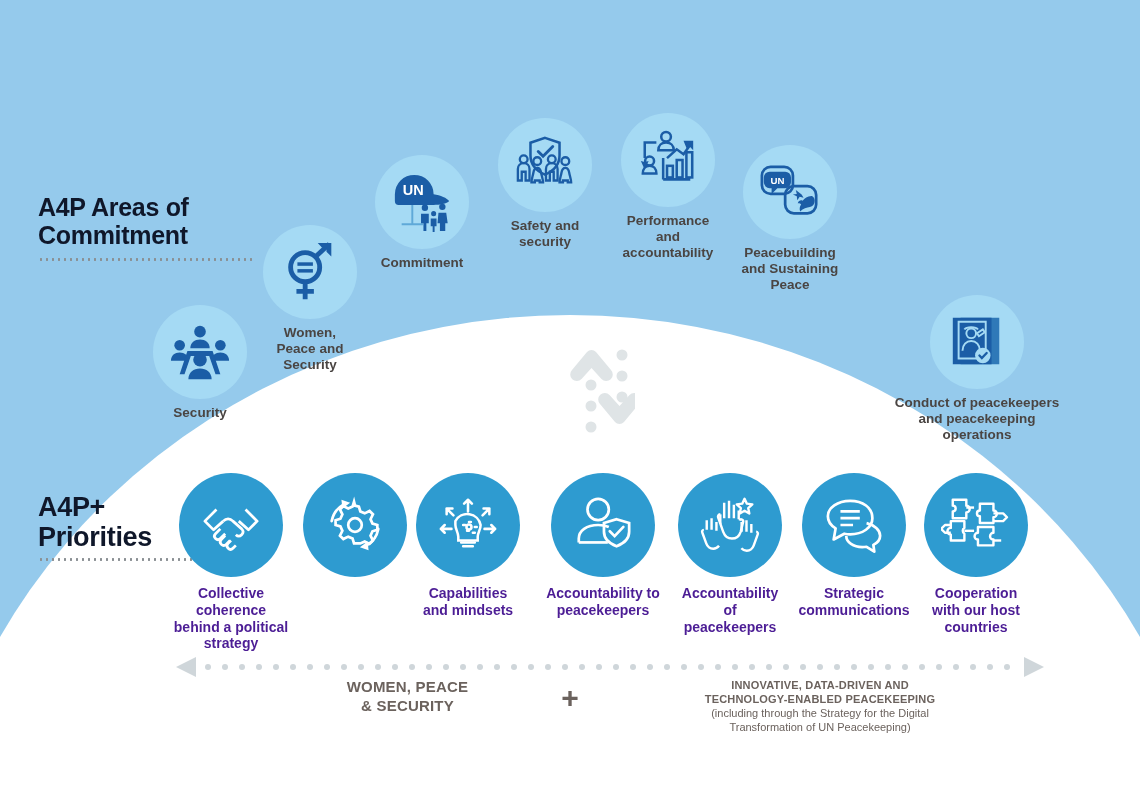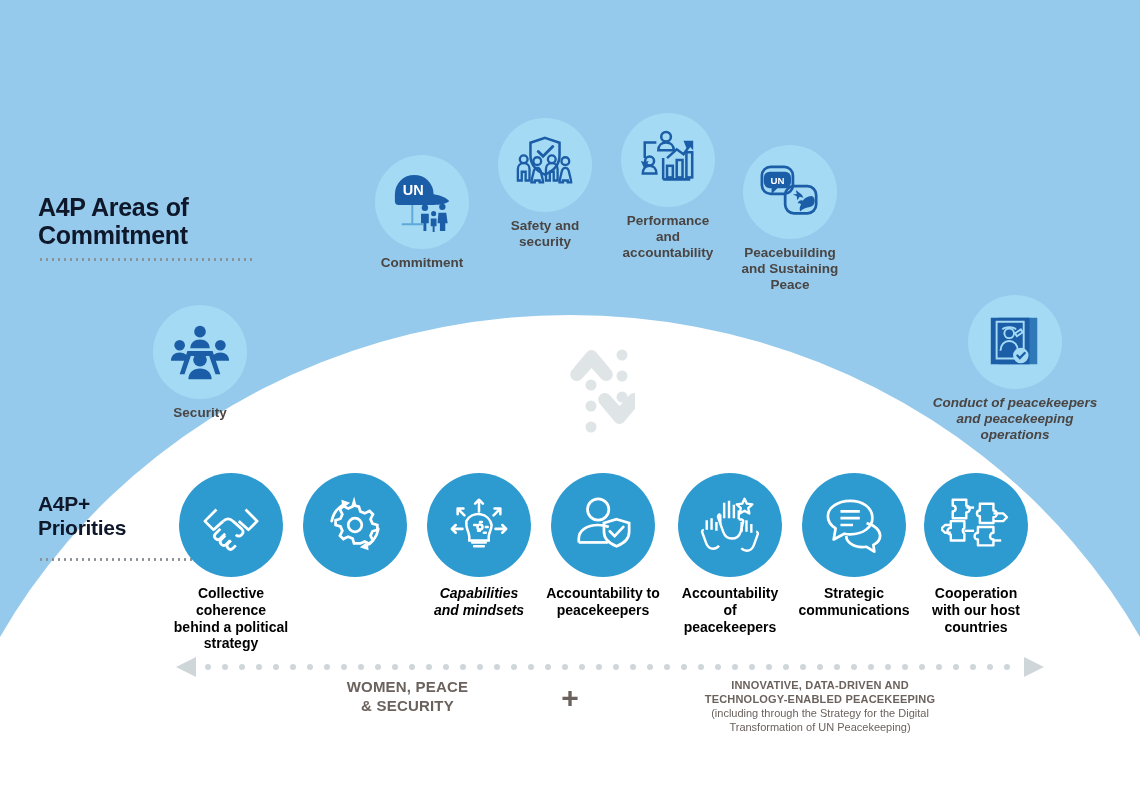--- a/index.html
+++ b/index.html
@@ -22,21 +22,21 @@
     border-radius:50% 50% 0 0 / 62% 62% 0 0;
     z-index:1;
   }
   .bottom-white{
     position:absolute;left:0;top:745px;width:1140px;height:61px;background:#fff;z-index:1;
   }
 
   
   .sec-head{position:absolute;z-index:5;color:#0f172a;font-weight:bold;line-height:1.12;letter-spacing:-0.3px;}
   #head-commitment{left:38px;top:193px;font-size:25px;width:240px;}
-  #head-priorities{left:38px;top:492px;font-size:21px;width:240px;}
+  #head-priorities{left:38px;top:492px;font-size:27px;width:240px;}
   .dotrule{
     position:absolute;z-index:5;height:3px;width:215px;
     background-image:radial-gradient(circle, #8a8f93 1.1px, transparent 1.3px);
     background-size:6px 3px;background-repeat:repeat-x;
   }
   #rule-commitment{left:38px;top:258px;}
   #rule-priorities{left:38px;top:558px;}
 
   
   .arc-item{position:absolute;z-index:4;width:170px;margin-left:-85px;text-align:center;}
@@ -50,21 +50,21 @@
   }
 
   
   .pri-item{position:absolute;z-index:6;width:150px;margin-left:-75px;text-align:center;top:473px;}
   .pri-bubble{
     width:104px;height:104px;border-radius:50%;
     background:#2e9bd0;margin:0 auto;
     display:flex;align-items:center;justify-content:center;
   }
   .pri-label{
-    margin-top:8px;font-size:14px;font-weight:bold;color:#000000;line-height:1.2;
+    margin-top:8px;font-size:14px;font-weight:bold;color:#4c1d95;line-height:1.2;
   }
 
   
   #arrow-rule{position:absolute;z-index:6;left:170px;top:655px;width:880px;height:24px;}
 
   
   .foot{position:absolute;z-index:6;text-align:center;color:#6b625d;}
   #foot-wps{left:275px;top:678px;width:265px;font-size:15px;font-weight:bold;line-height:1.25;letter-spacing:.2px;}
   #foot-plus{left:530px;top:683px;width:80px;font-size:30px;font-weight:bold;line-height:1;color:#6b625d;}
   #foot-tech{left:610px;top:678px;width:420px;font-size:11px;line-height:1.28;}
@@ -113,20 +113,37 @@
             <path d="M44 41c0-5.5 4-8.5 9-8.5s9 3 9 8.5z"></path>
           <circle cx="32" cy="40" r="7"></circle>
             <path d="M20 60c0-7 5.5-11 12-11s12 4 12 11z"></path>
           <path d="M19 31h26l8 24h-5l-6.5-19h-19L16 55h-5z"></path>
         </g>
       </svg>
     </div>
     <div class="arc-label">Security</div>
   </div>
 
+  <div class="arc-item" style="left:310px;top:225px;">
+    <div class="arc-bubble">
+      <svg width="62" height="62" viewBox="0 0 64 64">
+        <g fill="none" stroke="#1b5da6" stroke-width="5">
+          <circle cx="27" cy="27" r="15"></circle>
+          <path d="M27 42v18M18 52h18"></path>
+          <path d="M38.5 15.5L52 3"></path>
+        </g>
+        <path fill="#1b5da6" d="M40 2h14v14l-5-5V7h-4.5z"></path>
+        <g fill="#1b5da6">
+            <rect x="19" y="22" width="16" height="3.6"></rect>
+            <rect x="19" y="29" width="16" height="3.6"></rect>
+          </g>
+      </svg>
+    </div>
+    <div class="arc-label">Women,<br>Peace and<br>Security</div>
+  </div>
 
   <div class="arc-item" style="left:422px;top:155px;">
     <div class="arc-bubble">
       <svg width="66" height="62" viewBox="0 0 68 64">
         <path fill="#1b5da6" d="M6 24a20 20 0 0 1 40 0c7 1 14 4 16 7-2 3-10 4-16 4H10a4 4 0 0 1-4-4z"></path>
         <text x="25" y="25" font-family="Liberation Sans, sans-serif" font-size="15" font-weight="bold" fill="#ffffff" text-anchor="middle">UN</text>
         <g stroke="#5fa9d8" stroke-width="2" fill="none">
             <path d="M24 35v20M13 55h22"></path>
           </g>
         <g fill="#1b5da6">
@@ -199,21 +216,21 @@
         <g fill="#1b5da6">
           <path d="M55 36c-4 0-7 2.5-9 5-2-1-4 0-5 2.5 2 0 3 .5 3.5 1.5-1.5 2-2 4.5-1 7 3-3 7-4 10-4.5 3-.5 5-3 5-6.5 0-2.5-1.5-5-3.5-5z"></path>
           <path d="M43 33l-4-3 1 4-4 .5 4 2 .5 4 2.5-3.5 4 1-2-3.5z"></path>
         </g>
       </svg>
     </div>
     <div class="arc-label">Peacebuilding<br>and Sustaining<br>Peace</div>
   </div>
 
 
-  <div class="arc-item" style="left:1015px;top:295px;width:210px;margin-left:-105px;font-style:italic;">
+  <div class="arc-item" style="left:977px;top:295px;width:210px;margin-left:-105px;">
     <div class="arc-bubble">
       <svg width="60" height="60" viewBox="0 0 62 62">
         <path fill="#2f79b8" d="M14 6h40v48H14z"></path>
         <path fill="#1b5da6" d="M6 6h40v48H6z"></path>
         <path fill="none" stroke="#a5daf4" stroke-width="2" d="M12 10h28v38H12z"></path>
         <g fill="none" stroke="#a5daf4" stroke-width="2">
           <circle cx="25" cy="22" r="5"></circle>
           <path d="M16 40c0-6 4-10 9-10s9 4 9 10"></path>
           <path d="M18 18c2-3 12-3 14 0"></path>
           <path d="M31 22l6-4 2 3-6 4z"></path>
@@ -249,21 +266,21 @@
           <path d="M34 14l4 1 1.5 5 4.5 2 5-2.5 3.5 3.5-2.5 5 2 4.5 5 1.5v5l-5 1.5-2 4.5 2.5 5-3.5 3.5-5-2.5-4.5 2L38 53h-5l-1.5-5-4.5-2-5 2.5-3.5-3.5 2.5-5-2-4.5-5-1.5v-5l5-1.5 2-4.5-2.5-5 3.5-3.5 5 2.5 4.5-2 1.5-5z"></path>
           <path d="M10 30a25 25 0 0 1 12-17" stroke-linecap="round"></path>
           <path d="M58 38a25 25 0 0 1-12 17" stroke-linecap="round"></path>
         </g>
         <path fill="#ffffff" d="M20 8l9 3-8 6z"></path>
         <path fill="#ffffff" d="M48 60l-9-3 8-6z"></path>
       </svg>
     </div>
   </div>
 
-  <div class="pri-item" style="left:479px;font-style:italic;">
+  <div class="pri-item" style="left:468px;">
     <div class="pri-bubble">
       <svg width="68" height="66" viewBox="0 0 70 68">
         <g fill="none" stroke="#ffffff" stroke-width="2.6" stroke-linecap="round">
           <path d="M22 30a14 14 0 0 1 26 4c0 5-3 8-3 12v4H25v-4c0-4-3-8-3-12z"></path>
           <path d="M30 34h2M36 31h2M42 36h2M34 40h2M40 42h2"></path>
           <circle cx="36" cy="36" r="2.6"></circle>
           <path d="M28 52h14M30 56h10"></path>
           <path d="M35 20V8M35 8l-4 4M35 8l4 4"></path>
           <path d="M18 38H7M7 38l4-4M7 38l4 4"></path>
           <path d="M52 38h11M63 38l-4-4M63 38l-4 4"></path>

